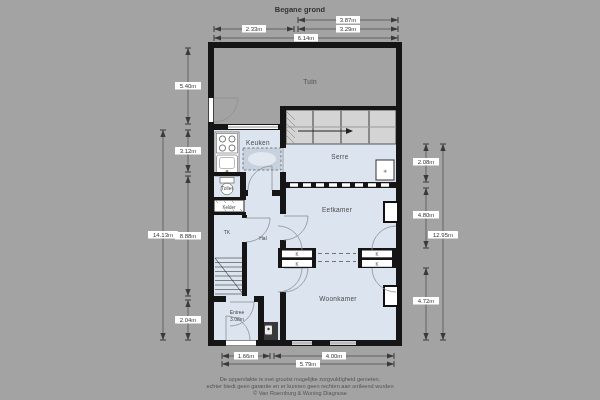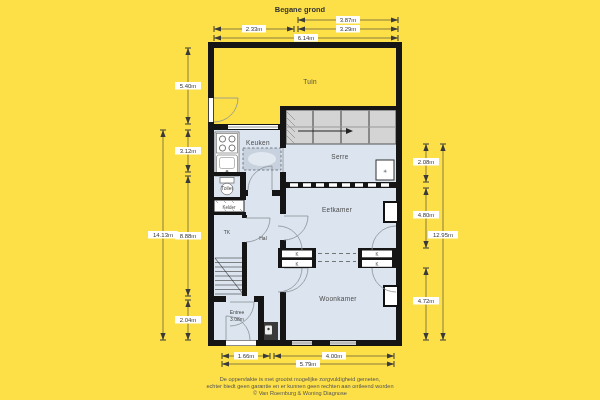--- a/index.html
+++ b/index.html
@@ -1,16 +1,16 @@
 <!DOCTYPE html>
 <html><head>
 <meta charset="utf-8">
 <style>
   html,body{margin:0;padding:0;background:#fff;}
-  .page{position:relative;width:600px;height:400px;background:#fde047;overflow:hidden;
+  .page{position:relative;width:600px;height:400px;background:#a3a3a3;overflow:hidden;
         font-family:"Liberation Sans","DejaVu Sans",sans-serif;}
   svg{display:block}
   text{fill:#3c3c3c;}
   .title{font-size:7.5px;font-weight:700;text-anchor:middle;fill:#333;}
   .room{font-size:6.5px;text-anchor:middle;fill:#4a4a4a;letter-spacing:.3px;}
   .room-s{font-size:5px;text-anchor:middle;fill:#4a4a4a;}
   .room-xs{font-size:4.5px;text-anchor:middle;fill:#4a4a4a;}
   .dim{font-size:6px;text-anchor:middle;fill:#3a3a3a;}
   .foot{font-size:5.6px;text-anchor:middle;fill:#555;}
   .dl{stroke:#3a3a3a;stroke-width:.6;}

